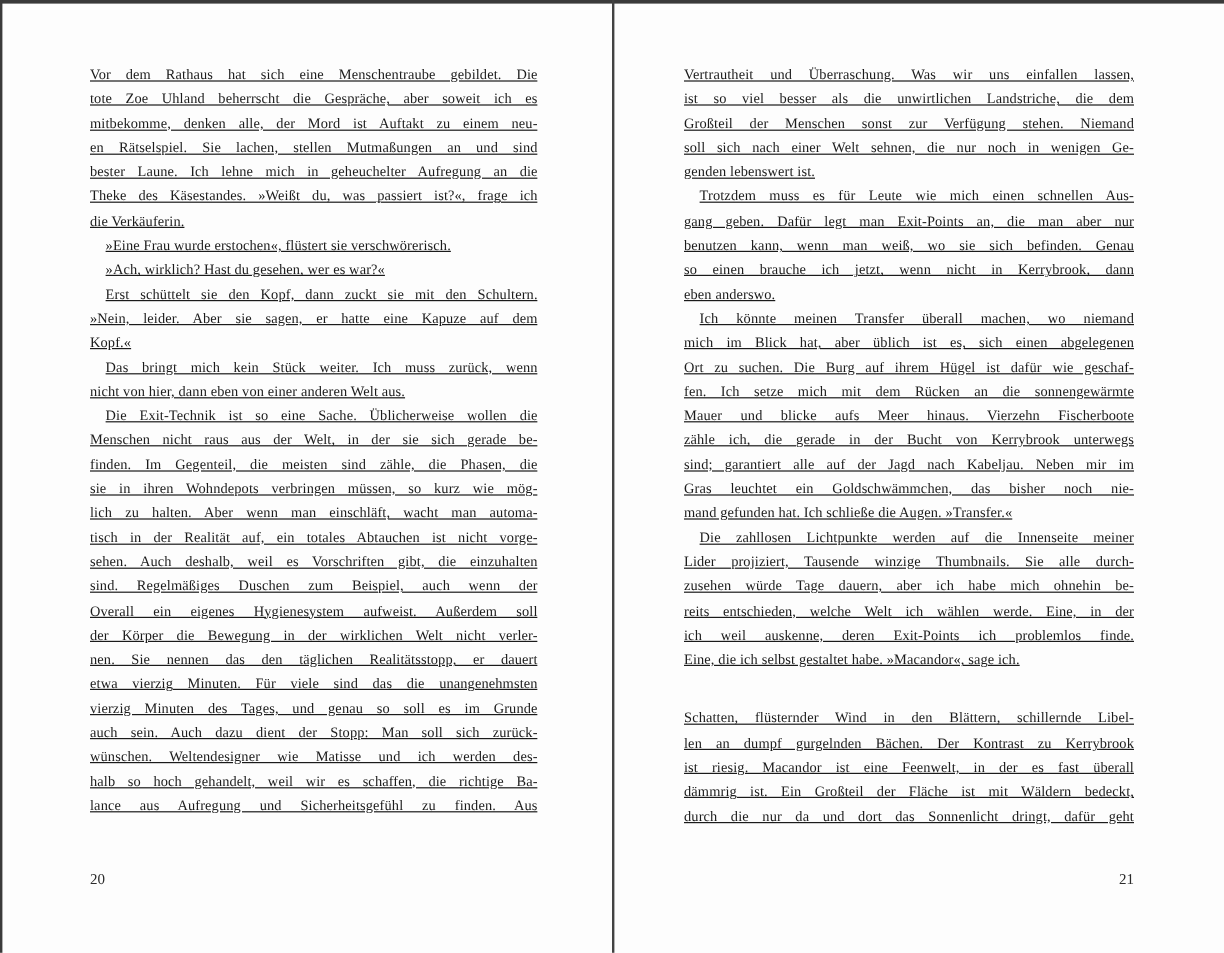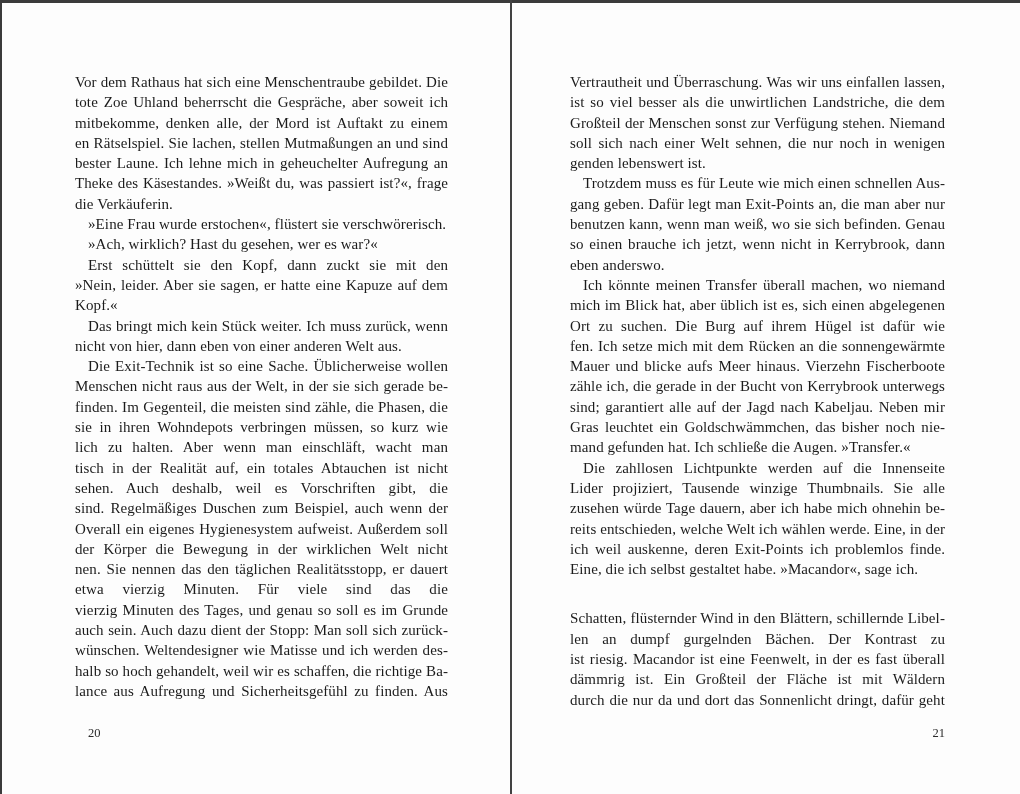--- a/index.html
+++ b/index.html
@@ -35,24 +35,25 @@
   }
   .page {
     position: absolute;
     top: 0;
     height: 794px;
   }
   .page-left  { left: 2px;   width: 508px; }
   .page-right { left: 512px; width: 508px; }
   .text-block {
     position: absolute;
-    top: 72px;
-    font-size: 15px;
+    top: 52px;
+    font-size: 12px;
     line-height: 20.3px;
     letter-spacing: 0.1px;
+    text-decoration: underline;
   }
   .page-left  .text-block { left: 73px; width: 373px; }
   .page-right .text-block { left: 58px; width: 375px; }
   .line {
     text-align: justify;
     text-align-last: justify;
     overflow: hidden;
     white-space: normal;
     height: 20.3px;
   }
@@ -61,21 +62,21 @@
     text-align-last: left;
   }
   .line.indent { text-indent: 13px; }
   .para.space-before { margin-top: 29px; }
   .page-number {
     position: absolute;
     top: 726px;
     font-size: 12.5px;
     color: #2a2a2a;
   }
-  .page-left  .page-number { left: 86px; }
+  .page-left  .page-number { left: 73px; }
   .page-right .page-number { right: 75px; }
 </style>
 </head>
 <body>
 
 <div class="top-border"></div>
 <div class="left-border"></div>
 <div class="gutter"></div>
 
 <div class="page page-left">

